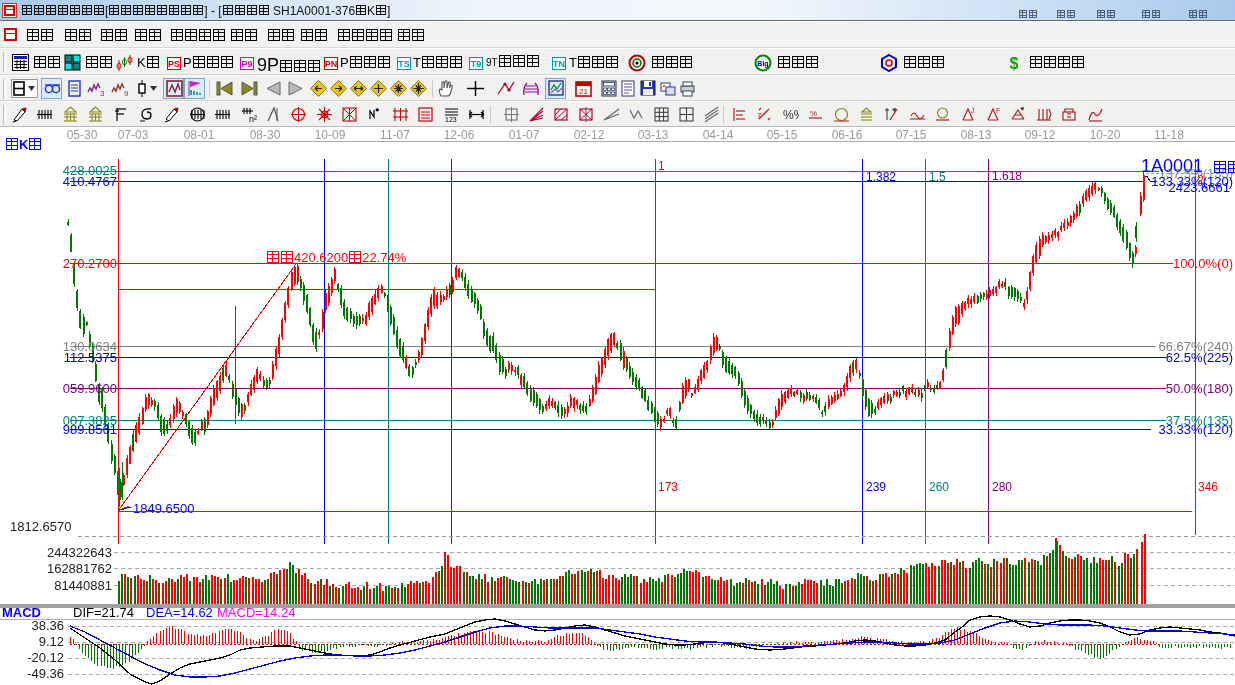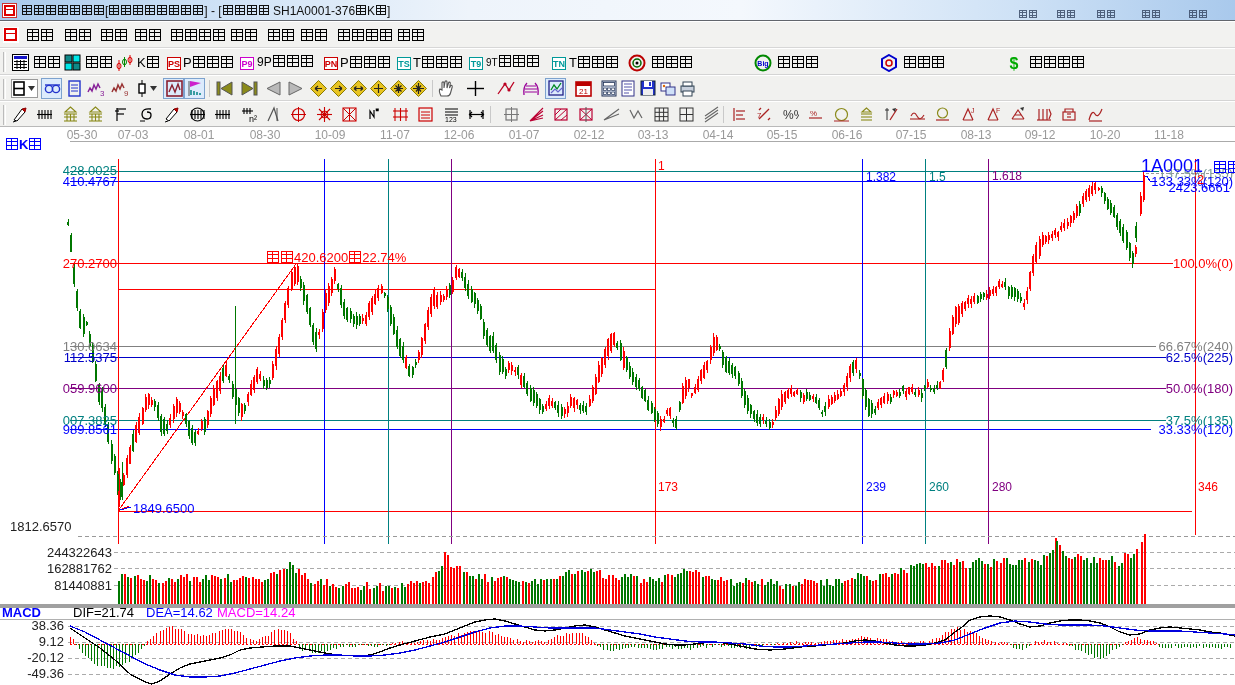--- a/index.html
+++ b/index.html
@@ -82,21 +82,21 @@
 <div class="ab" style="left:137px;top:55px;font-size:13px;color:#000">K<i class="g"></i></div>
 <svg class="ab" style="left:167px;top:57px" width="14" height="13" viewBox="0 0 14 13">
     <rect x="0.5" y="0.5" width="13" height="12" fill="#fff" stroke="#c00"></rect>
     <text x="7" y="10" font-size="9" font-family="Liberation Sans" fill="#c00" text-anchor="middle" font-weight="bold">PS</text>
   </svg>
 <div class="ab" style="left:183px;top:55px;font-size:13px;color:#000">P<i class="g"></i><i class="g"></i><i class="g"></i></div>
 <svg class="ab" style="left:240px;top:57px" width="14" height="13" viewBox="0 0 14 13">
     <rect x="0.5" y="0.5" width="13" height="12" fill="#fff" stroke="#c0c"></rect>
     <text x="7" y="10" font-size="9" font-family="Liberation Sans" fill="#c0c" text-anchor="middle" font-weight="bold">P9</text>
   </svg>
-<div class="ab" style="left:257px;top:55px;font-size:12px;color:#000">9P<i class="g"></i><i class="g"></i><i class="g"></i></div>
+<div class="ab" style="left:257px;top:55px;font-size:18px;color:#000">9P<i class="g"></i><i class="g"></i><i class="g"></i></div>
 <svg class="ab" style="left:324px;top:57px" width="14" height="13" viewBox="0 0 14 13">
     <rect x="0.5" y="0.5" width="13" height="12" fill="#fff" stroke="#c00"></rect>
     <text x="7" y="10" font-size="9" font-family="Liberation Sans" fill="#c00" text-anchor="middle" font-weight="bold">PN</text>
   </svg>
 <div class="ab" style="left:340px;top:55px;font-size:13px;color:#000">P<i class="g"></i><i class="g"></i><i class="g"></i></div>
 <svg class="ab" style="left:397px;top:57px" width="14" height="13" viewBox="0 0 14 13">
     <rect x="0.5" y="0.5" width="13" height="12" fill="#fff" stroke="#099"></rect>
     <text x="7" y="10" font-size="9" font-family="Liberation Sans" fill="#099" text-anchor="middle" font-weight="bold">TS</text>
   </svg>
 <div class="ab" style="left:413px;top:55px;font-size:13px;color:#000">T<i class="g"></i><i class="g"></i><i class="g"></i></div>

